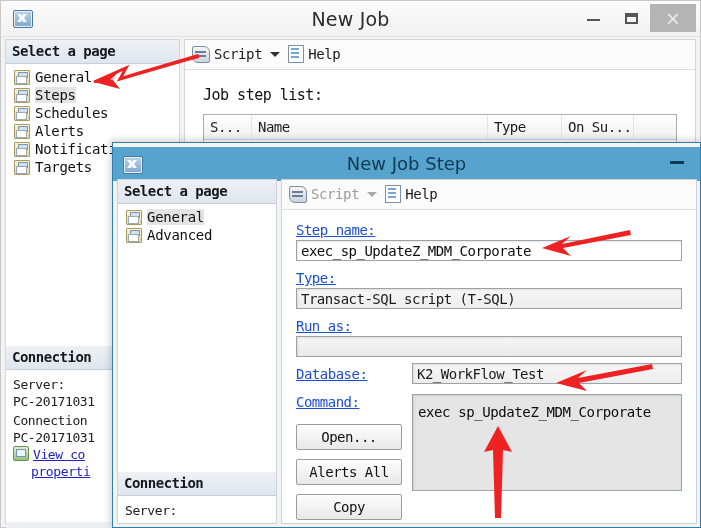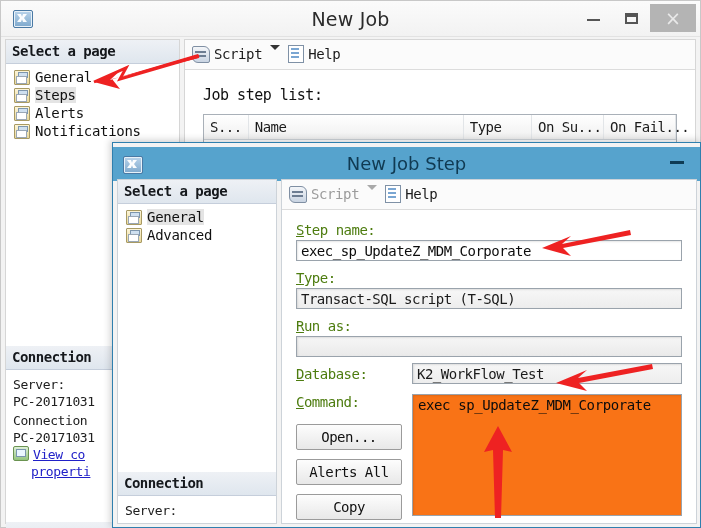--- a/index.html
+++ b/index.html
@@ -82,21 +82,21 @@
   .connlink { color:#2121c8; text-decoration: underline; display:flex; gap:4px; }
   .connlink-ic { width:14px;height:13px; flex:none; position:relative; background: linear-gradient(#dff0d8,#93c47d); border:1px solid #6a9351; border-radius:2px;}
   .connlink-ic::after{content:"";position:absolute;left:2px;top:2px;width:8px;height:6px;background:#eaf6ff;border:1px solid #7a95ae;}
   .w1-progress-head { position:absolute; left:0; right:0; top: 482px; }
 
   
   .w1-right {
     position:absolute; left: 183px; top: 38px; right: 4px; bottom: 3px;
     background: #ffffff; border: 1px solid #d6d6d6; box-sizing:border-box;
   }
-  .toolbar { display:flex; gap: 6px; padding: 5px 7px 6px 7px;
+  .toolbar { display:flex; align-items:center; gap: 6px; padding: 5px 7px 6px 7px;
              border-bottom: 1px solid #dcdcdc; background:#fbfbfb; }
   .tbitem { display:flex; align-items:center; gap:4px; font: 14px "DejaVu Sans Mono", monospace;
             color:#1b1b1b; letter-spacing:-0.4px; }
   .tbitem.dim { color: #9c9c9c; }
   .ic-script { width:16px; height:15px; position:relative; flex:none;
       background: linear-gradient(#f4f6f9,#c9d4e2); border:1px solid #7f8fa3; border-radius: 2px 6px 2px 6px; }
   .ic-script::after{content:""; position:absolute; left:2px; top:4px; width:11px; height:2px; background:#6d7d92; box-shadow:0 4px 0 #6d7d92;}
   .caret { width:0;height:0;border-left:5px solid transparent;border-right:5px solid transparent;border-top:5px solid #333; margin: 0 2px;}
   .caret.dim { border-top-color:#a9a9a9; }
   .ic-help { width:14px;height:16px; position:relative; flex:none; background:#fff; border:1px solid #7f91a6;}
@@ -136,21 +136,21 @@
     position:absolute; left: 4px; top: 36px; width: 160px; bottom: 3px;
     background:#fff; border:1px solid #cdd3d9; box-sizing:border-box;
   }
   .w2-conn-head { position:absolute; left:0; right:0; top: 292px; }
 
   .w2-right {
     position:absolute; left: 168px; top: 36px; right: 3px; bottom: 3px;
     background:#fff; border:1px solid #cdd3d9; box-sizing:border-box; overflow:hidden;
   }
   .w2-body { padding: 12px 14px 0 14px; }
-  .fld-label { font: 14px "DejaVu Sans Mono", monospace; color:#4d7c0f; letter-spacing:-0.5px; margin-bottom: 2px; }
+  .fld-label { font: 14px "DejaVu Sans Mono", monospace; color:#1d4ed8; letter-spacing:-0.5px; margin-bottom: 2px; text-decoration: underline; }
   .u { text-decoration: underline; }
   .tbox {
     height: 21px; border:1px solid #9aa3ac; background:#fff;
     font: 14px "DejaVu Sans Mono", monospace; color:#0c0c0c; letter-spacing:-0.5px;
     padding: 2px 4px 0 4px; box-sizing:border-box; white-space:nowrap; overflow:hidden;
     box-shadow: inset 1px 1px 2px rgba(0,0,0,.10);
   }
   .tbox.ro { background: linear-gradient(#f7f7f7,#ededed); color:#1a1a1a; }
   .tbox.empty { background: linear-gradient(#f6f6f6,#eaeaea); }
   .gap { height: 9px; }
@@ -162,23 +162,23 @@
   .cmd-wrap { display:flex; gap: 10px; margin-top: 10px; }
   .cmd-left { width: 106px; flex:none; }
   .btn {
     width: 104px; height: 24px; margin-bottom: 9px;
     background: linear-gradient(#fdfdfd,#e8e8e8);
     border: 1px solid #9b9b9b; border-radius: 2px;
     font: 14px "DejaVu Sans Mono", monospace; color:#101010; letter-spacing:-0.5px;
     display:flex; align-items:center; justify-content:center;
   }
   .cmd-box {
-    flex: 1; height: 122px; border: 1px solid #9aa3ac; background:#f97316;
+    flex: 1; height: 97px; border: 1px solid #9aa3ac; background:#e5e5e5;
     font: 14px "DejaVu Sans Mono", monospace; color:#0c0c0c; letter-spacing:-0.4px;
-    padding: 2px 5px; box-sizing:border-box;
+    padding: 9px 5px; box-sizing:border-box;
     box-shadow: inset 1px 1px 2px rgba(0,0,0,.10);
   }
 
   
   .arrow { position:absolute; pointer-events:none; }
 </style>
 </head>
 <body>
 
 <div id="root">
@@ -208,25 +208,33 @@
         <div class="pageitem">
           <span class="pgicon"></span>
           <span class="lbl">General</span>
         </div>
         <div class="pageitem sel">
           <span class="pgicon"></span>
           <span class="lbl">Steps</span>
         </div>
         <div class="pageitem">
           <span class="pgicon"></span>
+          <span class="lbl">Schedules</span>
+        </div>
+        <div class="pageitem">
+          <span class="pgicon"></span>
           <span class="lbl">Alerts</span>
         </div>
         <div class="pageitem">
           <span class="pgicon"></span>
           <span class="lbl">Notifications</span>
+        </div>
+        <div class="pageitem">
+          <span class="pgicon"></span>
+          <span class="lbl">Targets</span>
         </div>
       </div>
 
       <div class="w1-conn-head">
         <div class="panel-head">Connection</div>
         <div class="connbox">
           <div>Server:</div>
           <div>PC-20171031</div>
           <div class="lab">Connection</div>
           <div>PC-20171031</div>
@@ -262,21 +270,20 @@
       </div>
 
       <div class="w1-body">
         <div class="label-mono">Job step list:</div>
         <div class="grid">
           <div class="grid-head">
             <div class="gh" style="width:48px">S...</div>
             <div class="gh" style="width:236px">Name</div>
             <div class="gh" style="width:74px">Type</div>
             <div class="gh" style="width:72px">On Su...</div>
-            <div class="gh" style="width:72px">On Fail...</div>
           </div>
           <div class="grid-body"></div>
         </div>
       </div>
     </div>
   </div>
 
   <div class="win2">
 
     <div class="w2-titlebar">

